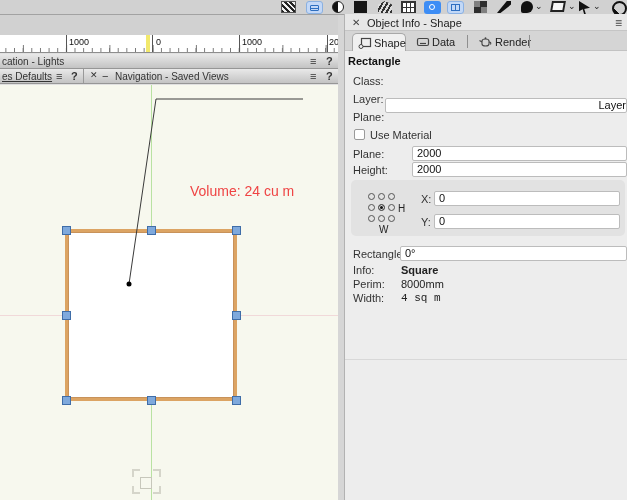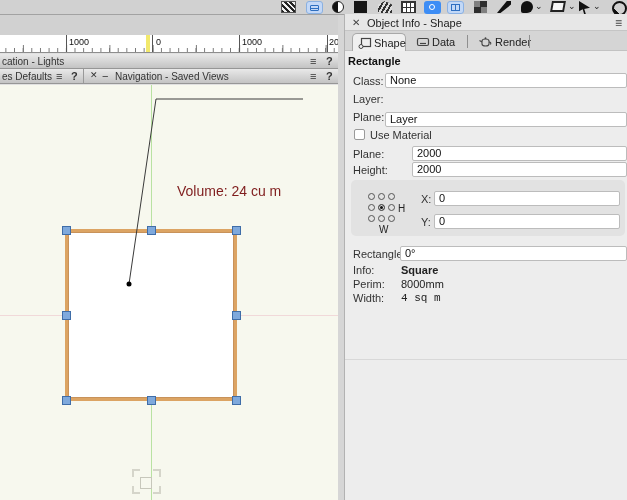--- a/index.html
+++ b/index.html
@@ -29,21 +29,21 @@
   .pal-title { position:absolute; top:2px; white-space:nowrap; }
   .pal-glyph { position:absolute; top:1px; font-size:11px; color:#333; cursor:default; }
   .pal-sep { position:absolute; top:0; bottom:0; width:1px; background:#999; }
 
   
   #drawing { left:0; top:85px; width:338px; height:415px; background:#f7f8ee; overflow:hidden; }
   #axis-green { position:absolute; left:151px; top:0; bottom:0; width:1px; background:#b9e2a2; }
   #axis-red { position:absolute; left:0; right:0; top:230px; height:1px; background:#f1d9d9; }
   #sel-rect { position:absolute; left:65px; top:144px; width:172px; height:172px; border:3px solid #dca463; background:#fff; box-shadow:inset 0 0 0 1px #c8925a; }
   .handle { position:absolute; width:9px; height:9px; background:#7fa9dc; border:1px solid #3f6da8; }
-  #volume-label { position:absolute; left:177px; top:98px; font-size:14px; color:#7f1d1d; white-space:nowrap; }
+  #volume-label { position:absolute; left:190px; top:98px; font-size:14px; color:#ef4444; white-space:nowrap; }
   #page-marker { position:absolute; left:132px; top:384px; width:29px; height:25px; }
   .pm-corner { position:absolute; width:8px; height:8px; border:0 solid #d5d5ca; }
   #pm-square { position:absolute; left:8px; top:8px; width:12px; height:12px; border:1px solid #c7c7bb; }
 
   
   #panel-gutter { left:338px; top:15px; width:6px; height:485px; background:#d6d6d6; }
   #oi-panel { left:344px; top:14px; width:283px; height:486px; background:#ededed; border-left:1px solid #b2b2b2; }
   #oi-titlebar { position:absolute; left:0; top:0; right:0; height:17px; background:#e7e7e7; border-bottom:1px solid #c5c5c5; }
   #oi-title { position:absolute; left:22px; top:3px; font-size:11px; color:#222; }
   .oi-glyph { position:absolute; font-size:10px; color:#444; cursor:default; }
@@ -129,21 +129,21 @@
     <span class="ruler-label" style="left:329px;">2000</span>
   </div>
 
   <div class="palette-bar abs" style="top:54px;">
     <span class="pal-title" style="left:2px;">cation - Lights</span>
     <span class="pal-glyph" style="left:310px;">≡</span>
     <span class="pal-glyph" style="left:326px;font-weight:bold;">?</span>
   </div>
 
   <div class="palette-bar abs" style="top:69px;">
-    <span class="pal-title" style="left:2px;">es Defaults</span>
+    <span class="pal-title" style="left:2px;text-decoration:underline;">es Defaults</span>
     <span class="pal-glyph" style="left:56px;">≡</span>
     <span class="pal-glyph" style="left:71px;font-weight:bold;">?</span>
     <div class="pal-sep" style="left:83px;"></div>
     <span class="pal-glyph" style="left:90px;font-size:9px;">✕</span>
     <span class="pal-glyph" style="left:102px;">−</span>
     <span class="pal-title" style="left:115px;">Navigation - Saved Views</span>
     <span class="pal-glyph" style="left:310px;">≡</span>
     <span class="pal-glyph" style="left:326px;font-weight:bold;">?</span>
   </div>
 
@@ -211,26 +211,25 @@
           <circle cx="7.5" cy="2.2" r="0.9" fill="#444"></circle>
         </svg>
         <span class="tab-label" style="left:22px;">Render</span>
       </div>
       <div class="tab-sep" style="left:184px;"></div>
     </div>
 
     <div id="oi-objtype">Rectangle</div>
 
     <span class="oi-label" style="left:8px;top:61px;">Class:</span>
-    <div class="oi-field" style="left:40px;top:59px;right:0;">None</div>
 
     <span class="oi-label" style="left:8px;top:79px;">Layer:</span>
 
     <span class="oi-label" style="left:8px;top:97px;">Plane:</span>
-    <div class="oi-field" style="left:40px;top:98px;right:0;">Layer</div>
+    <div class="oi-field" style="left:40px;top:84px;right:0;text-align:right;">Layer</div>
 
     <div id="oi-checkbox"></div>
     <span class="oi-label" style="left:25px;top:115px;">Use Material</span>
 
     <span class="oi-label" style="left:8px;top:134px;">Plane:</span>
     <div class="oi-field" style="left:67px;top:132px;right:0;">2000</div>
 
     <span class="oi-label" style="left:8px;top:150px;">Height:</span>
     <div class="oi-field" style="left:67px;top:148px;right:0;">2000</div>
 

